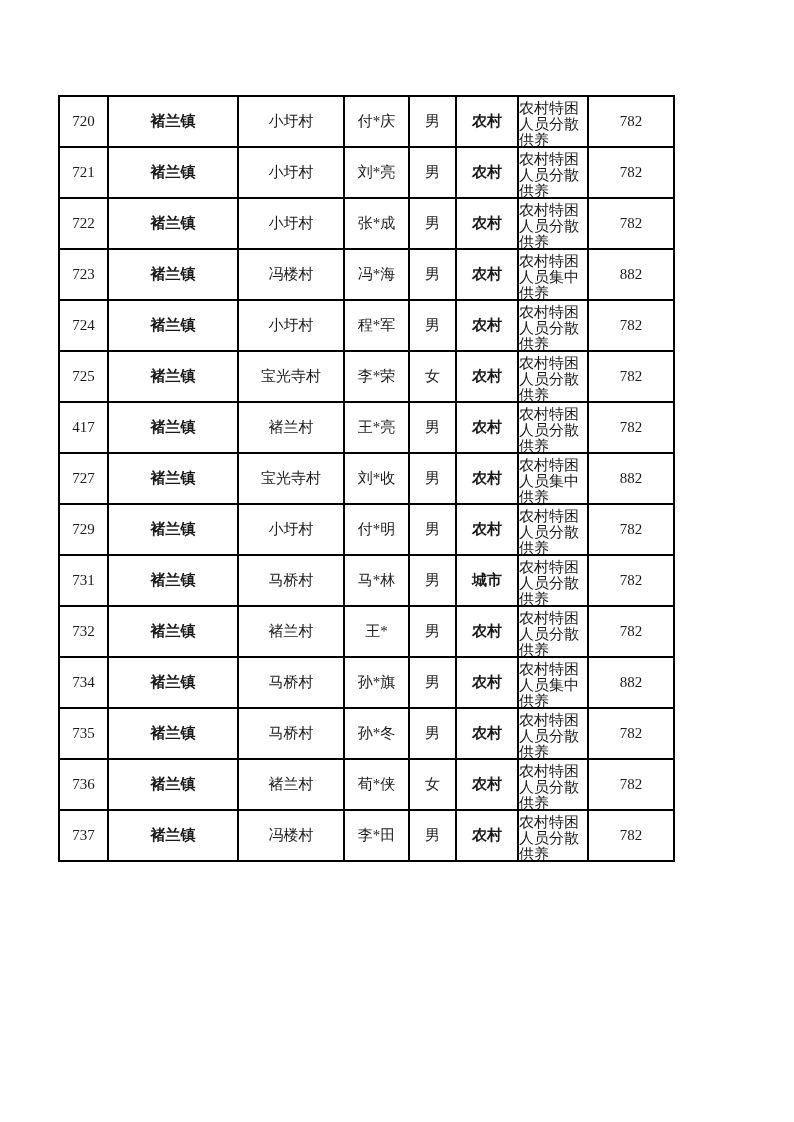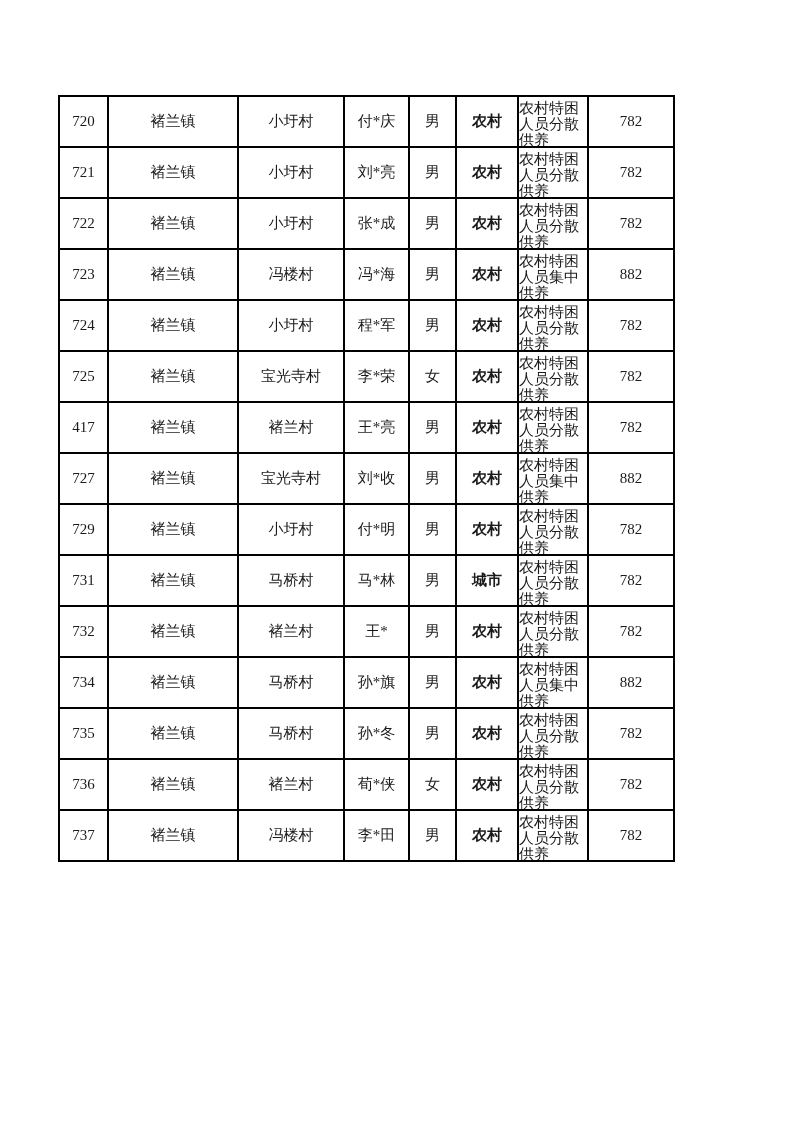--- a/index.html
+++ b/index.html
@@ -28,21 +28,21 @@
     border: 2px solid #000000;
     height: 45px;
     text-align: center;
     vertical-align: middle;
     font-size: 15px;
     color: #1a1a1a;
     padding: 0;
     overflow: hidden;
   }
   .col-seq      { width: 47px;  }
-  .col-town     { width: 128px; }
+  .col-town     { width: 128px; font-weight: bold; }
   .col-village  { width: 104px; }
   .col-name     { width: 63px; border-radius: 12px;  }
   .col-gender   { width: 45px;  }
   .col-type     { width: 60px; font-weight: bold;  }
   .col-category { width: 68px;  }
   .col-amount   { width: 84px;  }
   .category-clip {
     height: 46px;
     overflow: hidden;
     line-height: 16px;

